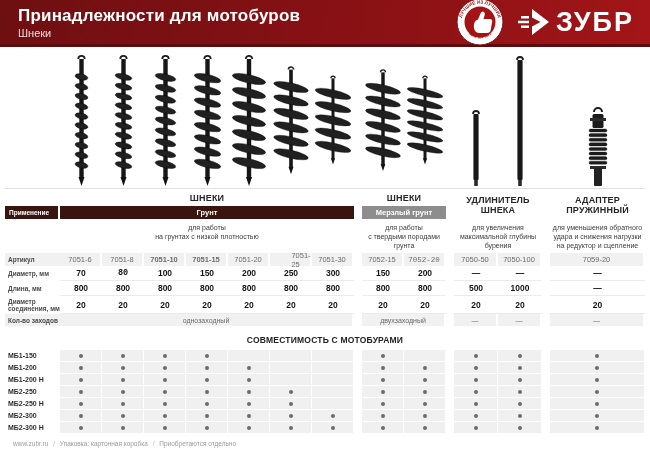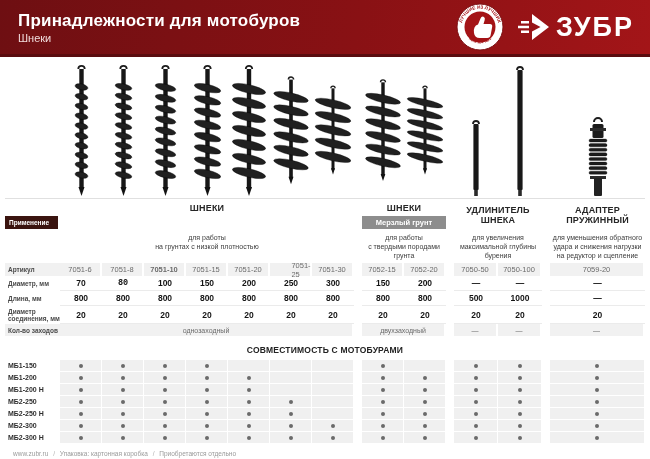--- a/index.html
+++ b/index.html
@@ -3,21 +3,21 @@
 <meta charset="utf-8">
 <style>
   * { box-sizing: border-box; margin: 0; padding: 0; }
   body { background: #fff; }
   .page {
     width: 650px; height: 459px; overflow: hidden; position: relative;
     font-family: "Liberation Sans", sans-serif; background: #fff;
   }
   
   .hdr {
-    height: 57px;
+    height: 47px;
     background: linear-gradient(100deg, #6e0f12 0%, #891114 55%, #a31518 100%);
     border-bottom: 3px solid #5a0c0f;
     display: flex; align-items: center; position: relative;
   }
   .hdr-titles { padding-left: 18px; flex: 1; }
   .hdr-title { color: #fff; font-size: 17px; font-weight: bold; letter-spacing: .2px; }
   .hdr-sub   { color: #f2dcdc; font-size: 11px; margin-top: 1px; }
   .hdr-badge { width: 48px; height: 48px; margin-right: 14px; flex: 0 0 auto; }
   .hdr-brand { display: flex; align-items: center; margin-right: 16px; flex: 0 0 auto; }
   .hdr-brand-word { color: #fff; font-size: 27px; font-weight: bold; letter-spacing: 2px; margin-left: 6px; }
@@ -268,20 +268,21 @@
         </div>
       </div>
     <div class="grid sec-headers" id="secHeaders">
         <div class="sec-title" style="grid-area: 1 / 2 / auto / 9; white-space: pre-line;">ШНЕКИ</div>
         <div class="sec-title" style="grid-area: 1 / 10 / auto / 12; white-space: pre-line;">ШНЕКИ</div>
         <div class="sec-title two" style="grid-area: 1 / 16 / 3 / 17; white-space: pre-line;">АДАПТЕР
 ПРУЖИННЫЙ</div>
         <div class="sec-title two" style="grid-area: 1 / 13 / 3 / 15; white-space: pre-line;">УДЛИНИТЕЛЬ
 ШНЕКА</div>
         <div class="app-label" style="grid-area: 2 / 1;">Применение</div>
+        <div class="band dark" style="grid-area: 2 / 2 / auto / 9;">Грунт</div>
         <div class="band gray" style="grid-area: 2 / 10 / auto / 12;">Мерзлый грунт</div>
       </div>
     <div class="grid descs" id="descs">
         <div class="desc" style="grid-column: 2 / 9;">для работы
 на грунтах с низкой плотностью</div>
         <div class="desc" style="grid-column: 10 / 12;">для работы
 с твердыми породами
 грунта</div>
         <div class="desc" style="grid-column: 13 / 15;">для увеличения
 максимальной глубины
@@ -289,26 +290,26 @@
         <div class="desc" style="grid-column: 16 / 17;">для уменьшения обратного
 удара и снижения нагрузки
 на редуктор и сцепление</div>
       </div>
     <div id="specRows">
         <div class="grid r-article">
           <div class="spec-label" style="grid-column: 1; background: rgb(241, 241, 241);">Артикул</div>
           <div class="c-art" style="grid-column: 2 / 3;">7051-6</div>
           <div class="c-art" style="grid-column: 3 / 4;">7051-8</div>
           <div class="c-art" style="grid-column: 4 / 5; font-weight: bold;">7051-10</div>
-          <div class="c-art" style="grid-column: 5 / 6;">7051-15</div>
+          <div class="c-art" style="grid-column: 5 / 6; font-weight: bold;">7051-15</div>
           <div class="c-art" style="grid-column: 6 / 7;">7051-20</div>
           <div class="c-art" style="grid-column: 7 / 8; padding-left: 22px;">7051-25</div>
           <div class="c-art" style="grid-column: 8 / 9;">7051-30</div>
           <div class="c-art" style="grid-column: 10 / 11;">7052-15</div>
-          <div class="c-art" style="grid-column: 11 / 12;">7052-20</div>
+          <div class="c-art" style="grid-column: 11 / 12; font-family: Liberation Mono, monospace;">7052-20</div>
           <div class="c-art" style="grid-column: 13 / 14;">7050-50</div>
           <div class="c-art" style="grid-column: 14 / 15;">7050-100</div>
           <div class="c-art" style="grid-column: 16 / 17;">7059-20</div>
         </div>
         <div class="grid r-val">
           <div class="spec-label" style="grid-column: 1;">Диаметр, мм</div>
           <div class="c-val" style="grid-column: 2 / 3;">70</div>
           <div class="c-val" style="grid-column: 3 / 4; font-family: Liberation Mono, monospace;">80</div>
           <div class="c-val" style="grid-column: 4 / 5;">100</div>
           <div class="c-val" style="grid-column: 5 / 6;">150</div>

